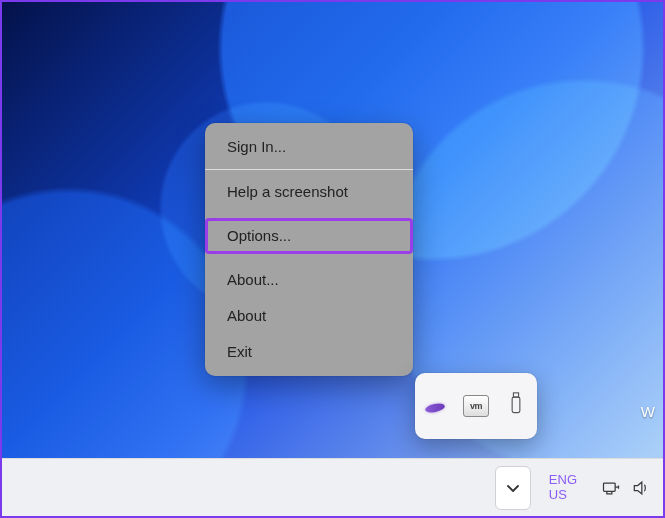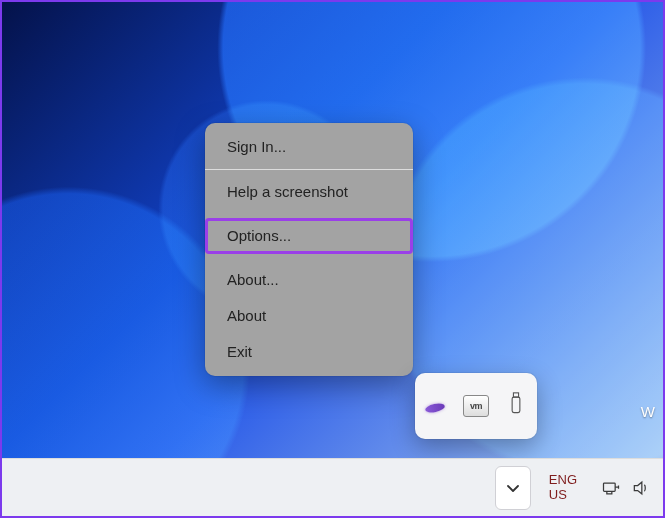--- a/index.html
+++ b/index.html
@@ -44,21 +44,21 @@
   .usb-icon svg { width: 16px; height: 24px; }
   .swoosh-icon { width:22px; height:16px; position:relative; }
   .swoosh-icon::before { content:""; position:absolute; left:0; top:6px; width:20px; height:8px; border-radius:50%; background: linear-gradient(90deg,#8a5ad8,#6a3ab8); transform: rotate(-12deg); box-shadow: 0 0 3px rgba(120,60,200,.5);}
 
   
   .watermark { position: absolute; right: 8px; top: 400px; color: #fff; text-align: right; font-size: 15px; line-height: 1.35; text-shadow: 0 1px 2px rgba(0,0,0,.4); }
 
   
   .taskbar { position: absolute; left: 0; right: 0; bottom: 0; height: 58px; background: #eef0f3; display:flex; align-items:center; justify-content:flex-end; padding-right: 6px; gap: 6px; border-top: 1px solid #ddd;}
   .tray-chevron { width: 36px; height: 44px; background:#fff; border:1px solid #d0d0d5; border-radius:6px; display:flex; align-items:center; justify-content:center; }
-  .lang { display:flex; flex-direction:column; align-items:flex-start; justify-content:center; padding: 0 12px; font-size:13px; color:#7f1d1d; line-height:1.15; }
+  .lang { display:flex; flex-direction:column; align-items:flex-start; justify-content:center; padding: 0 12px; font-size:13px; color:#8b5cf6; line-height:1.15; }
   .sys-icons { display:flex; align-items:center; gap: 10px; padding: 0 6px; }
   .sys-icons svg { width: 20px; height: 20px; stroke:#3a3a3a; fill:none; stroke-width:1.5; }
 </style>
 </head>
 <body>
 
 <div class="viewport">
   <div class="desktop"></div>
 
   <div class="context-menu">

